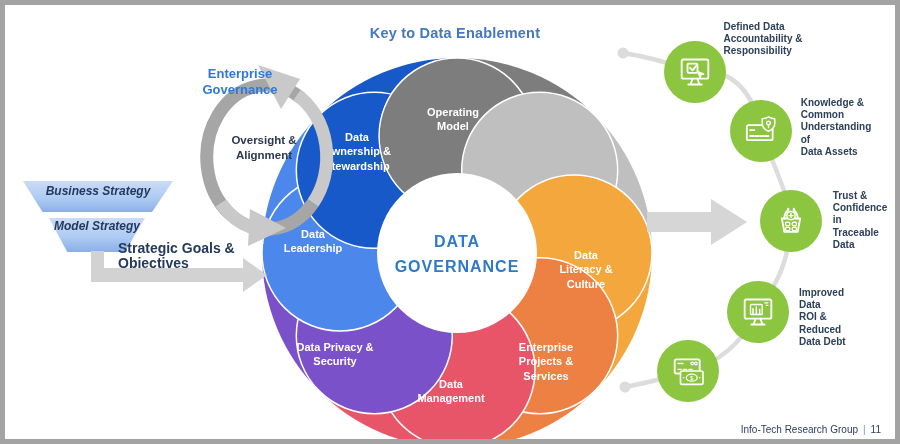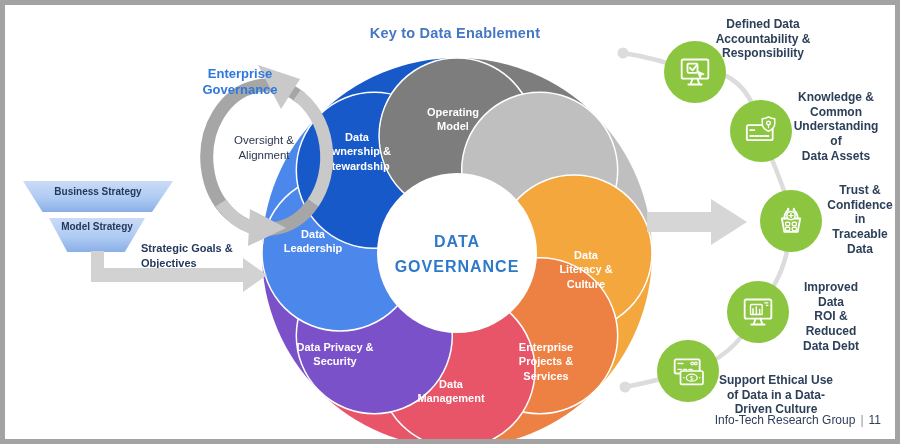--- a/index.html
+++ b/index.html
@@ -21,59 +21,59 @@
   
   .trap {
     background:linear-gradient(180deg,#CBDBF7 0%,#AECBF2 55%,#8AAFE8 100%);
   }
   .trap1 { left:18px; top:176px; width:150px; height:31px;
     clip-path:polygon(0 0,100% 0,86% 100%,13% 100%); }
   .trap2 { left:44px; top:213px; width:96px; height:34px;
     clip-path:polygon(0 0,100% 0,79% 100%,19% 100%); }
   .funnel-label {
     transform:translate(-50%,-50%);
-    font-size:10px; font-weight:700; color:#24395E; white-space:nowrap;
+    font-size:12px; font-weight:700; color:#24395E; white-space:nowrap;font-style:italic;
   }
   .goals-label {
-    left:136px; top:236px; font-size:11px; font-weight:700; color:#24395E;
+    left:113px; top:236px; font-size:14px; font-weight:700; color:#24395E;
     line-height:15px;
   }
 
   
   .wheel-label {
     transform:translate(-50%,-50%); text-align:center;
     color:#ffffff; font-weight:700; font-size:11px; line-height:1.3;
   }
   .wheel-center-label {
     left:452px; top:250px; transform:translate(-50%,-50%); text-align:center;
     color:#2E79CA; font-weight:600; font-size:16px; letter-spacing:1px;
     line-height:1.55;
   }
 
   .eg-label {
     left:235px; top:77px; transform:translate(-50%,-50%); text-align:center;
     color:#2E78DC; font-weight:700; font-size:13px; line-height:1.25;
   }
   .oversight-label {
     left:259px; top:143px; transform:translate(-50%,-50%); text-align:center;
-    color:#2B3850; font-weight:400; font-size:11.5px; line-height:1.3;
+    color:#2B3850; font-weight:700; font-size:11.5px; line-height:1.3;
   }
 
   
   .outcome-circle {
     width:62px; height:62px; border-radius:50%; background:#8CC53F;
     display:flex; align-items:center; justify-content:center;
   }
   .outcome-label {
-    transform:translate(-50%,-50%); text-align:center;
-    color:#2D4059; font-weight:600; font-size:12px; line-height:1.22;
+    transform:translate(-50%,-50%); 
+    color:#2D4059; font-weight:600; font-size:10px; line-height:1.22;
   }
 
   .footer {
-    right:14px; top:408px; font-size:12px; color:#2F3E5C; white-space:nowrap;
+    right:14px; top:419px; font-size:10px; color:#2F3E5C; white-space:nowrap;
   }
   .footer .sep { margin:0 5px; color:#8a93a5; }
 </style>
 </head>
 <body>
 
 <div class="canvas">
 
   <div class="abs page-title">Key to Data Enablement</div>
 
@@ -224,21 +224,18 @@
   <div class="abs outcome-label pre" style="left:831px; top:122px;">Knowledge &amp;
 Common
 Understanding of
 Data Assets</div>
   <div class="abs outcome-label pre" style="left:855px; top:215px;">Trust &amp;
 Confidence in
 Traceable Data</div>
   <div class="abs outcome-label pre" style="left:826px; top:312px;">Improved Data
 ROI &amp; Reduced
 Data Debt</div>
-  <div class="abs outcome-label pre" style="left:771px; top:390px;">Support Ethical Use
-of Data in a Data-
-Driven Culture</div>
 
   <div class="abs footer">
     <span>Info-Tech Research Group</span><span class="sep">|</span><span>11</span>
   </div>
 
 </div>
 
 </body></html>

